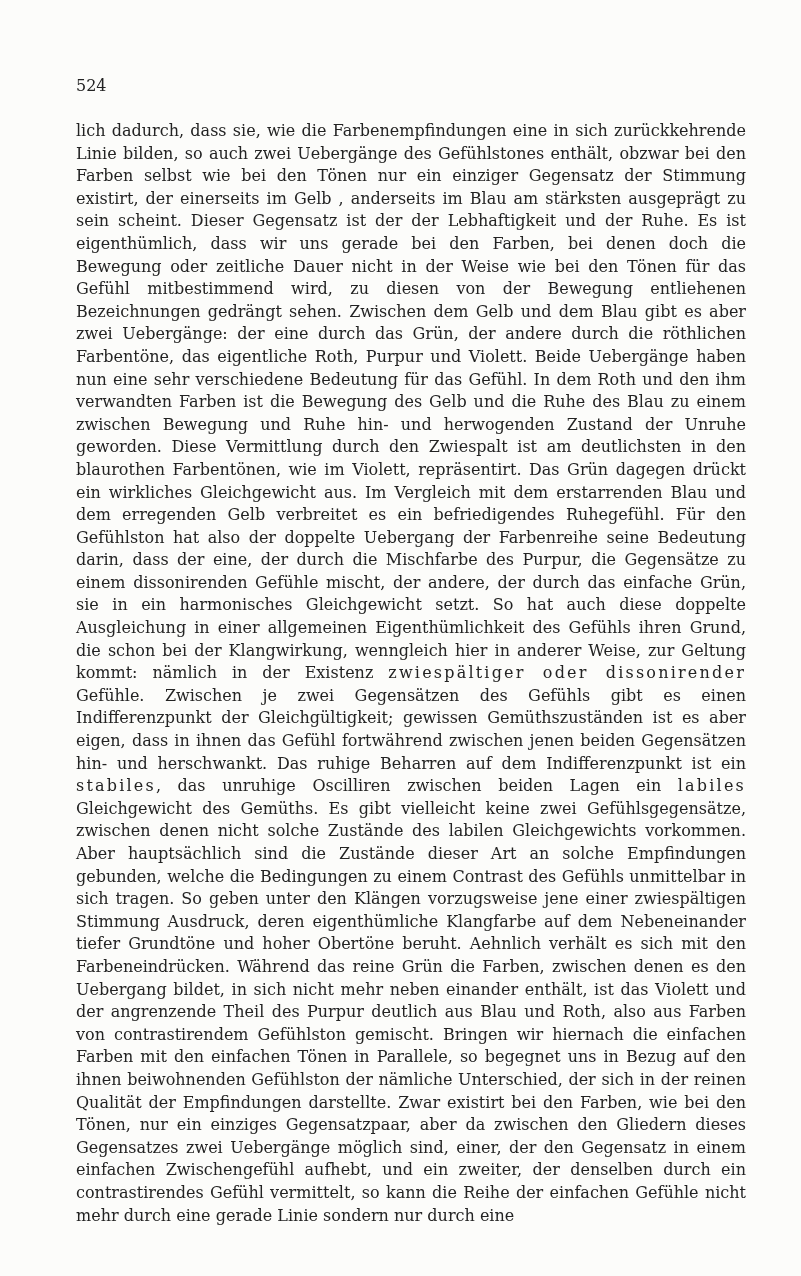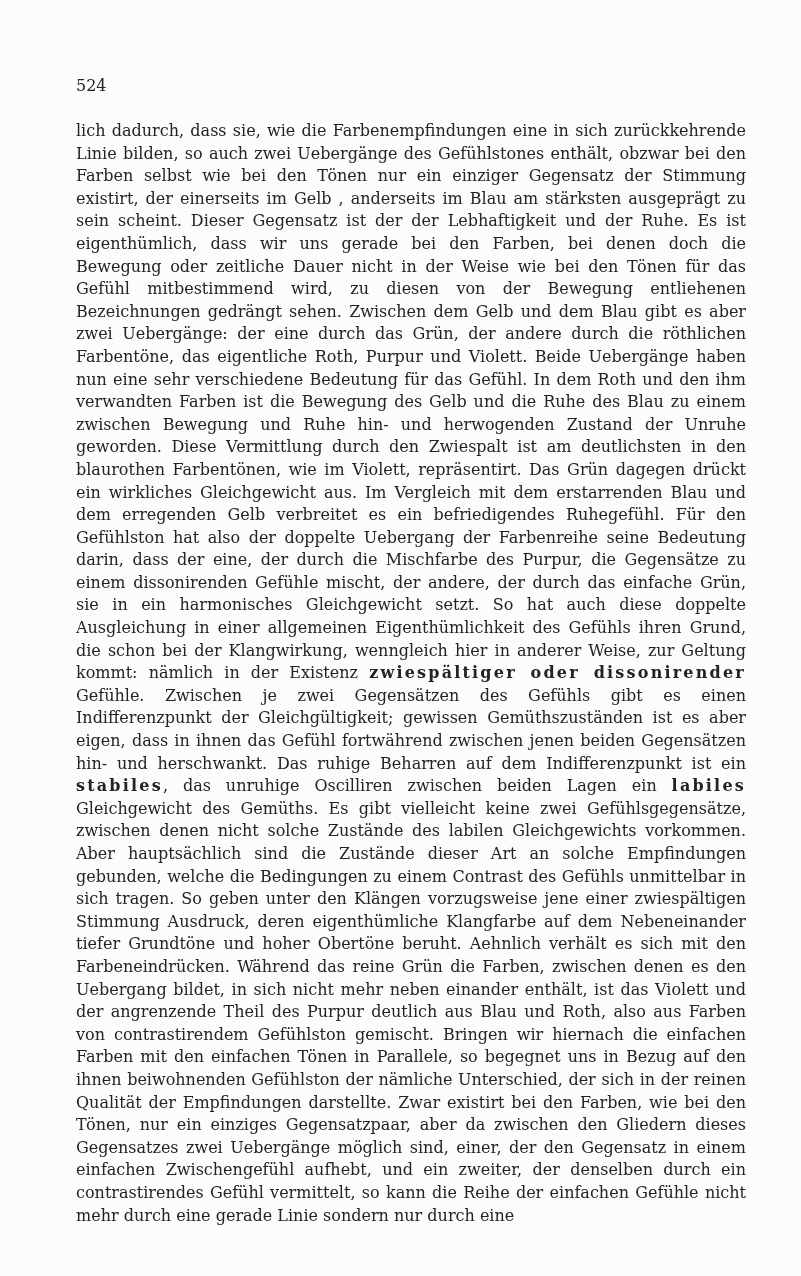--- a/index.html
+++ b/index.html
@@ -41,21 +41,20 @@
   }
   .body-text {
     margin: 0;
     font-size: 16px;
     line-height: 22.6px;
     text-align: justify;
     text-justify: inter-word;
   }
   .sperr {
     letter-spacing: 2.2px;
-    font-weight: bold;
   }
 </style>
 </head>
 <body>
 
 <div class="page">
   <div class="content">
 
     <div class="page-header">
       <span class="page-number">524</span>

